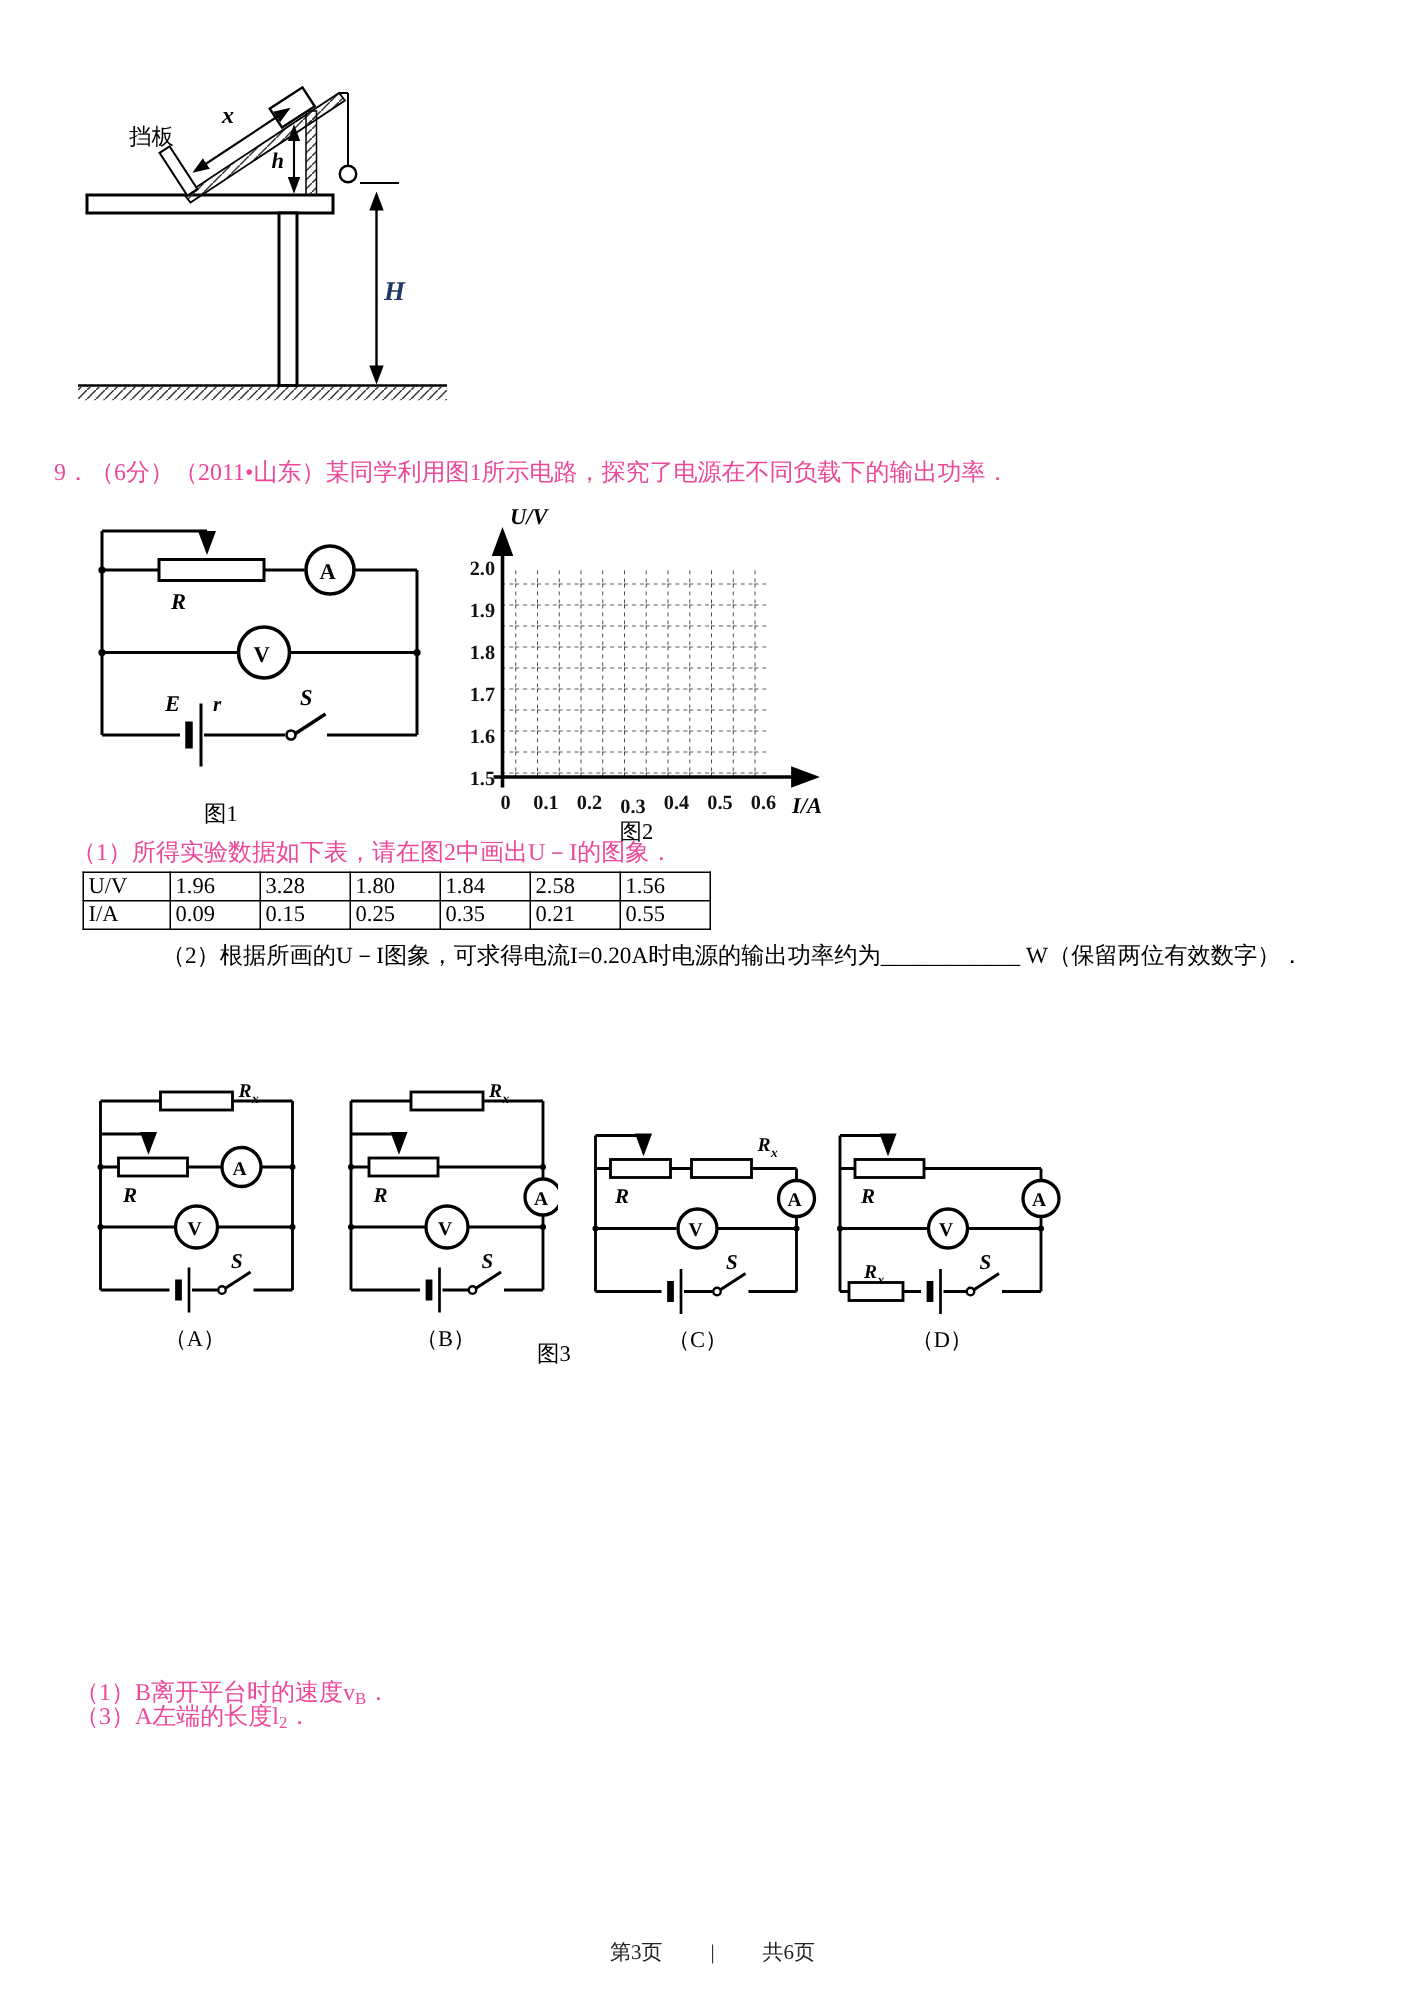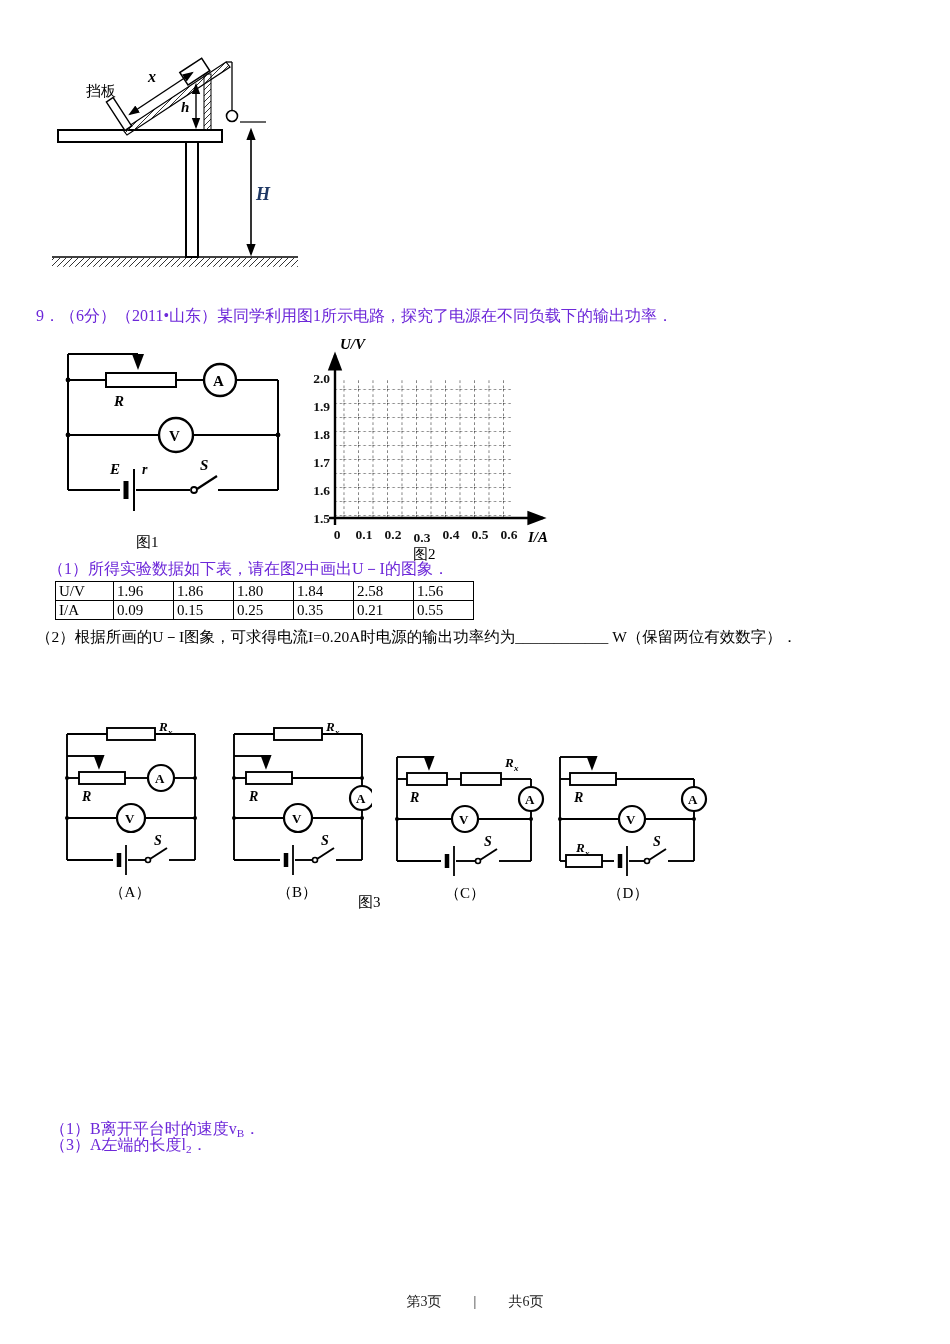--- a/index.html
+++ b/index.html
@@ -1,20 +1,20 @@
 <!DOCTYPE html>
 <html><head>
 <meta charset="utf-8">
 <style>
   * { margin:0; padding:0; box-sizing:border-box; }
   html,body { background:#ffffff; }
   body { font-family:"Liberation Serif","DejaVu Serif",serif; color:#000; }
   #page { position:relative; width:950px; height:1344px; background:#fff; overflow:hidden; }
   .abs { position:absolute; }
-  .txt { font-size:16px; line-height:26px; color:#6d28d9; }
+  .txt { font-size:16px; line-height:26px; color:#ec4899; }
   .para { text-align:justify; }
   sub { font-size:70%; vertical-align:-0.25em; }
   sup { font-size:70%; vertical-align:0.45em; }
   .blank { letter-spacing:0; }
   table.data { border-collapse:collapse; font-size:15px; }
   table.data td { border:1px solid #000; height:19px; padding:0 3px; min-width:60px; text-align:left; vertical-align:middle; }
   table.data td.c0 { min-width:58px; }
   .fig-caption { font-size:15px; }
   .footer { position:absolute; left:0; right:0; top:1293px; text-align:center; font-size:14px; color:#222;
             font-family:"Liberation Serif","DejaVu Serif",serif; }
@@ -143,39 +143,39 @@
     <text x="113" y="226" class="fig-caption">图2</text>
   </svg>
 
   <div class="abs txt" style="left:48px; top:556px; width:860px;">（1）所得实验数据如下表，请在图2中画出U－I的图象．</div>
 
   <table class="data abs" style="left:55px; top:581px;">
     <tbody>
         <tr>
       <td class="c0">U/V</td>
       <td>1.96</td>
-      <td>1.86</td>
+      <td>3.28</td>
       <td>1.80</td>
       <td>1.84</td>
       <td>2.58</td>
       <td>1.56</td>
     </tr>
     <tr>
       <td class="c0">I/A</td>
       <td>0.09</td>
       <td>0.15</td>
       <td>0.25</td>
       <td>0.35</td>
       <td>0.21</td>
       <td>0.55</td>
     </tr>
   </tbody>
     </table>
 
-  <div class="abs" style="left:36px; top:627px; width:905px; font-size:15.5px; white-space:nowrap;">
+  <div class="abs" style="left:36px; top:627px; width:905px; font-size:15.5px; white-space:nowrap;text-align:center;">
     <span>（2）根据所画的U－I图象，可求得电流I=0.20A时电源的输出功率约为</span><span class="blank">____________</span><span> W（保留两位有效数字）．</span>
   </div>
 
 
   <svg class="abs" style="left:55px; top:720px;" width="150" height="185" viewBox="0 0 150 185">
     <g stroke="#000" stroke-width="1.9" fill="none">
       <line x1="12" y1="14" x2="12" y2="140"></line>
       <line x1="140" y1="14" x2="140" y2="140"></line>
       <line x1="12" y1="14" x2="52" y2="14"></line>
       <line x1="100" y1="14" x2="140" y2="14"></line>

